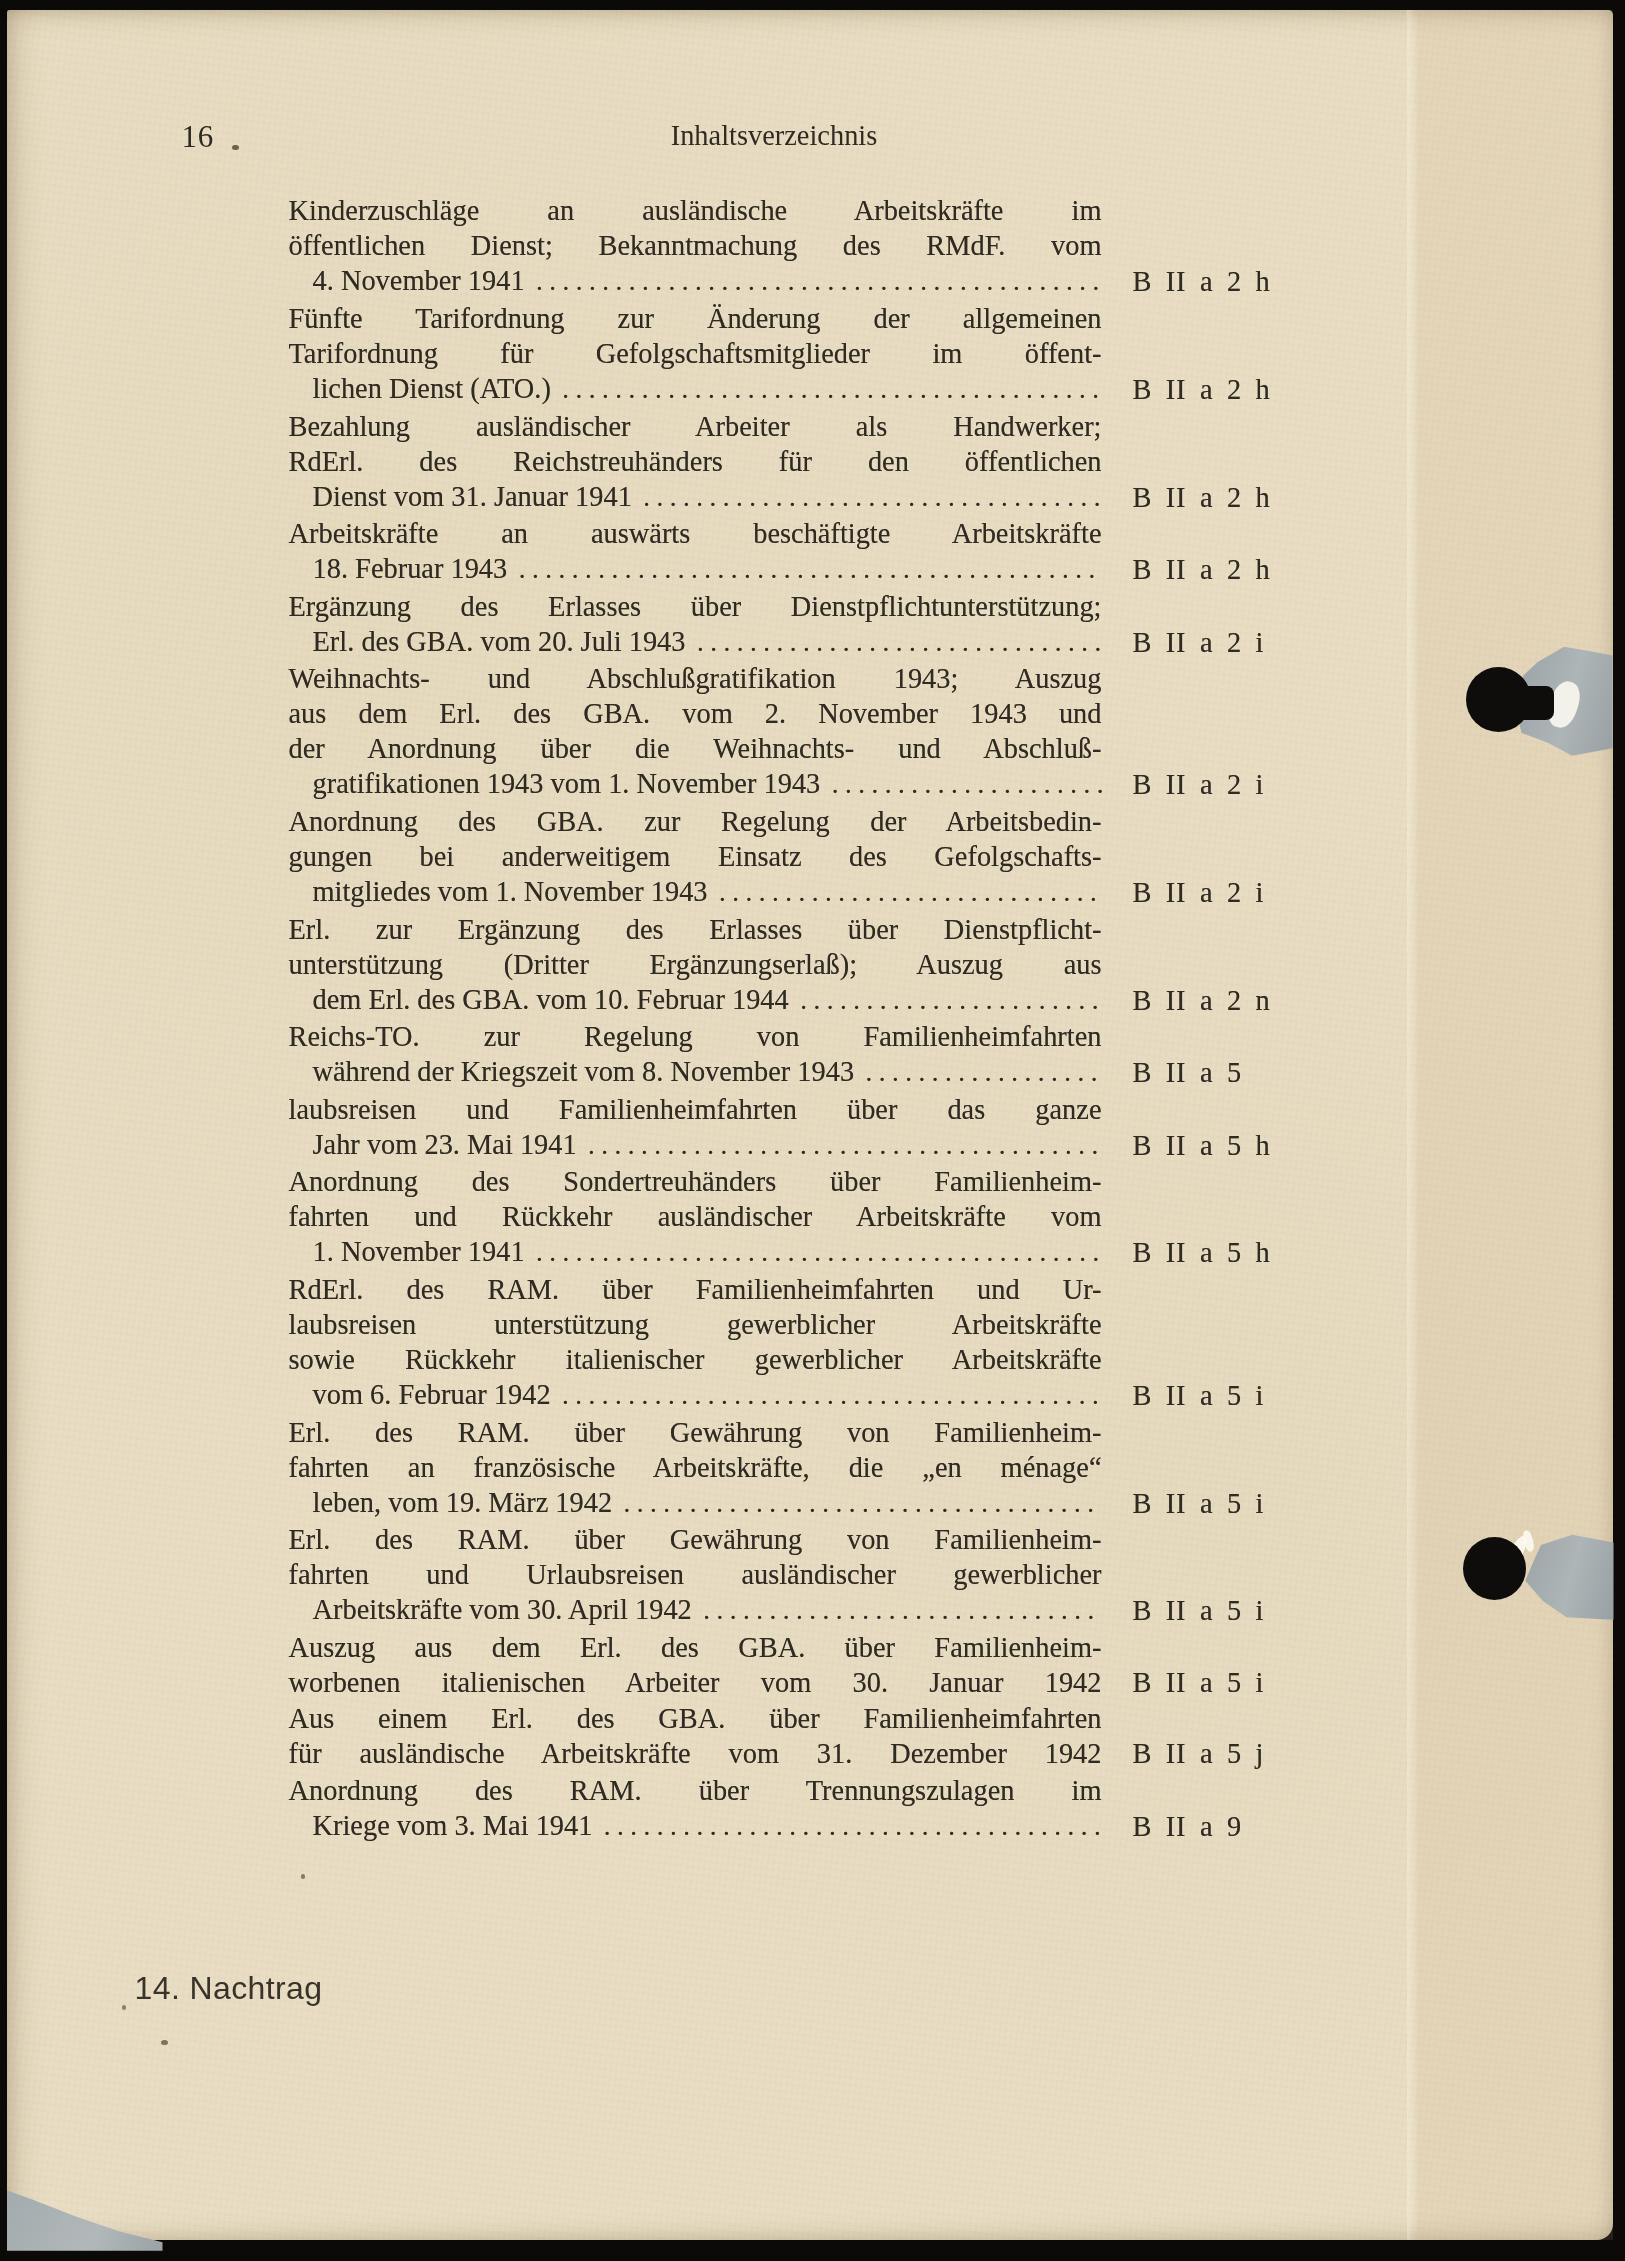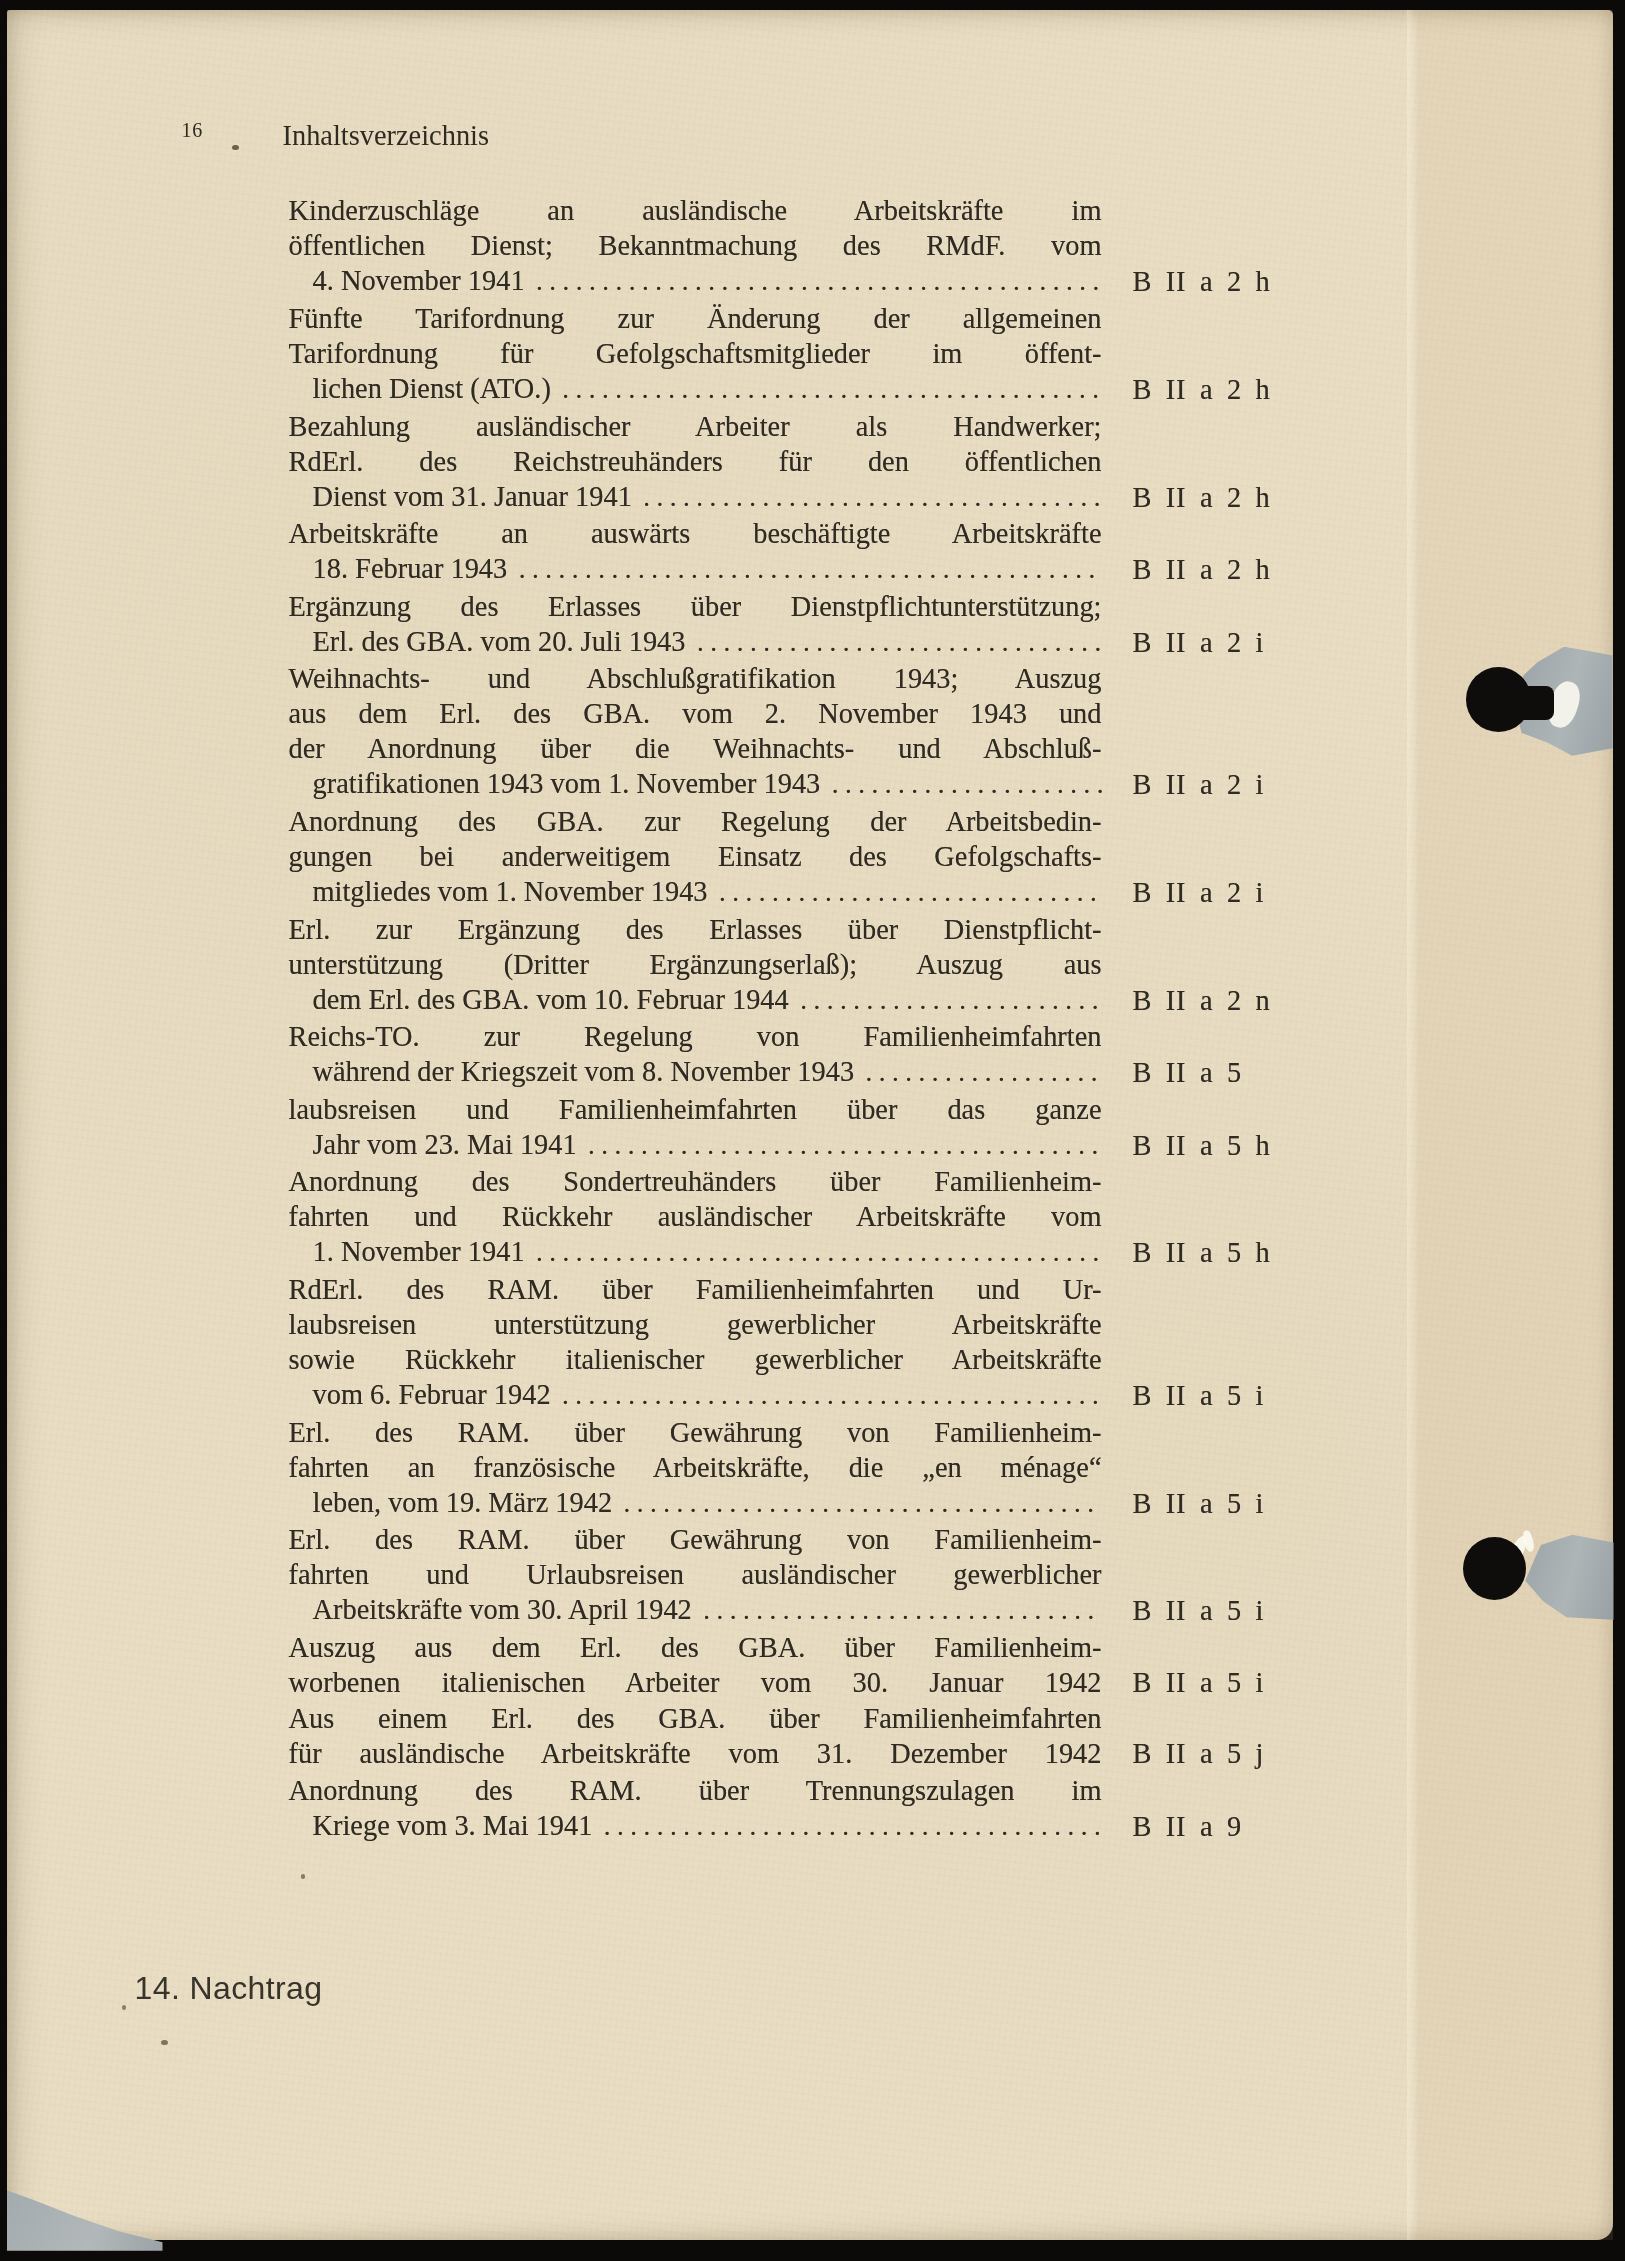--- a/index.html
+++ b/index.html
@@ -14,22 +14,22 @@
            repeating-linear-gradient(7deg, rgba(160,140,100,.03) 0 2.4px, transparent 2.4px 7.3px),
            repeating-linear-gradient(97deg, rgba(120,100,70,.025) 0 1.6px, transparent 1.6px 5.7px);
          border-radius:2.4px 4.9px 16.3px 9.8px;
          box-shadow: inset 23px 0 34px -21px rgba(110,92,64,.38),
                      inset -14.6px 0 24.4px -16.3px rgba(110,92,64,.30),
                      inset 0 18px 28px -19.5px rgba(110,92,64,.34),
                      inset 0 -18px 28px -19.5px rgba(110,92,64,.30);}
   .fold-tint{position:absolute;left:1400px;top:0;width:206px;height:100%;
              background:linear-gradient(to right, rgba(255,252,238,.30) 0, rgba(255,252,238,0) 7.3px, rgba(196,160,120,.14) 11.4px, rgba(196,160,120,.14) 100%);}
   .header-row{position:absolute;left:0;top:109px;width:100%;height:41px;color:#2f2a22;}
-  .pageno{position:absolute;left:175px;top:0;font-size:20px;letter-spacing:0.8px;}
-  .running-title{position:absolute;left:276px;top:1.6px;width:983px;text-align:left;font-size:28.4px;}
+  .pageno{position:absolute;left:175px;top:0;font-size:31px;letter-spacing:0.8px;}
+  .running-title{position:absolute;left:276px;top:1.6px;width:983px;text-align:center;font-size:28.4px;}
   .toc{position:absolute;left:282px;top:182px;width:979px;color:#2f2a22;
        font-size:28.4px;line-height:35px;text-shadow:0 0 0.5px rgba(47,42,34,.55);}
   .entry{position:relative;width:979px;margin-top:1.6px;}
   .entry .text{width:813px;}
   .line{text-align:justify;text-align-last:justify;white-space:nowrap0;}
   .line{white-space:normal;}
   .line.last{display:flex;align-items:baseline;text-align:left;text-align-last:auto;margin-left:24px;}
   .line.last .t{white-space:nowrap;}
   .line.last .leader{flex:1;overflow:hidden;margin-left:11.4px;letter-spacing:6.5px;white-space:nowrap;
                      font-size:27px;}

